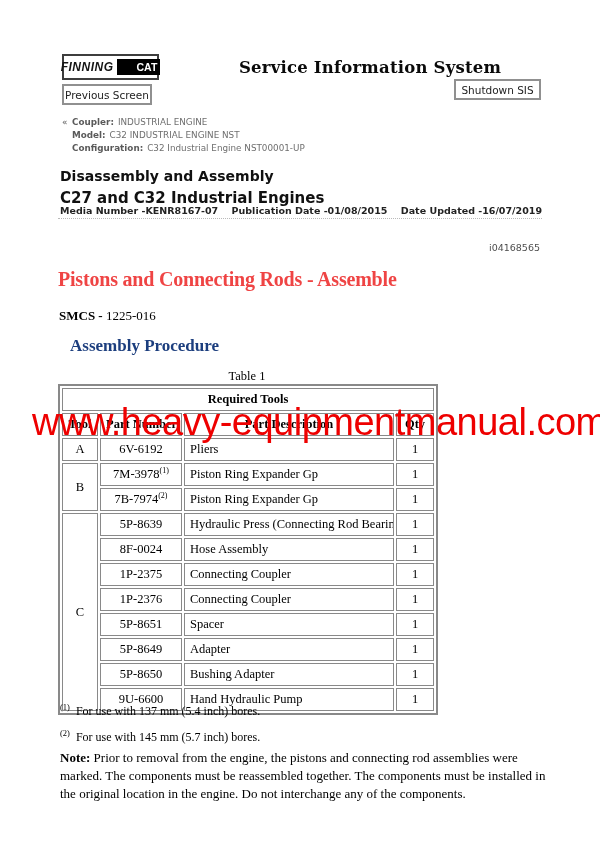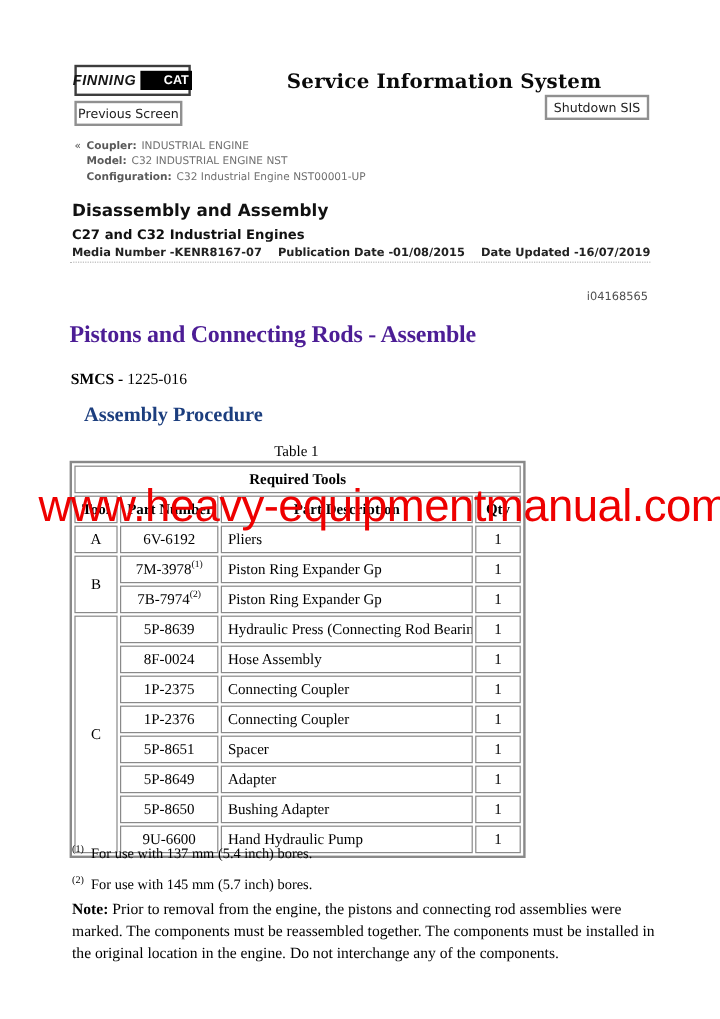--- a/index.html
+++ b/index.html
@@ -63,21 +63,21 @@
 
   
   .doc-title {
     position: absolute; left: 60px; top: 168px;
     font-family: "DejaVu Sans", sans-serif;
     font-weight: 700; font-size: 14px; color: #111;
   }
   .doc-subtitle {
     position: absolute; left: 60px; top: 189px;
     font-family: "DejaVu Sans", sans-serif;
-    font-weight: 700; font-size: 11px; color: #111;
+    font-weight: 700; font-size: 15px; color: #111;
   }
   .doc-meta {
     position: absolute; left: 60px; top: 205px; width: 482px;
     display: flex; justify-content: space-between;
     font-family: "DejaVu Sans", sans-serif;
     font-weight: 700; font-size: 9.5px; color: #222;
   }
   .meta-rule {
     position: absolute; left: 58px; top: 218px; width: 484px;
     border-top: 1px dotted #b9b9b9;
@@ -188,21 +188,21 @@
   <div class="doc-title">Disassembly and Assembly</div>
   <div class="doc-subtitle">C27 and C32 Industrial Engines</div>
   <div class="doc-meta">
     <span>Media Number -KENR8167-07</span>
     <span>Publication Date -01/08/2015</span>
     <span>Date Updated -16/07/2019</span>
   </div>
   <div class="meta-rule"></div>
   <div class="doc-id">i04168565</div>
 
-  <div class="h1-blue" style="color: #4c1d95;">Pistons and Connecting Rods - Assemble</div>
+  <div class="h1-blue" style="color: #ef4444;">Pistons and Connecting Rods - Assemble</div>
   <div class="smcs-line">
     <b>SMCS -</b>
     <span>1225-016</span>
   </div>
   <div class="h2-blue" style="color: rgb(28, 62, 126); margin-left: 12px;">Assembly Procedure</div>
 
   <div class="table-caption">Table 1</div>
 
   <table class="tools">
     <colgroup>

